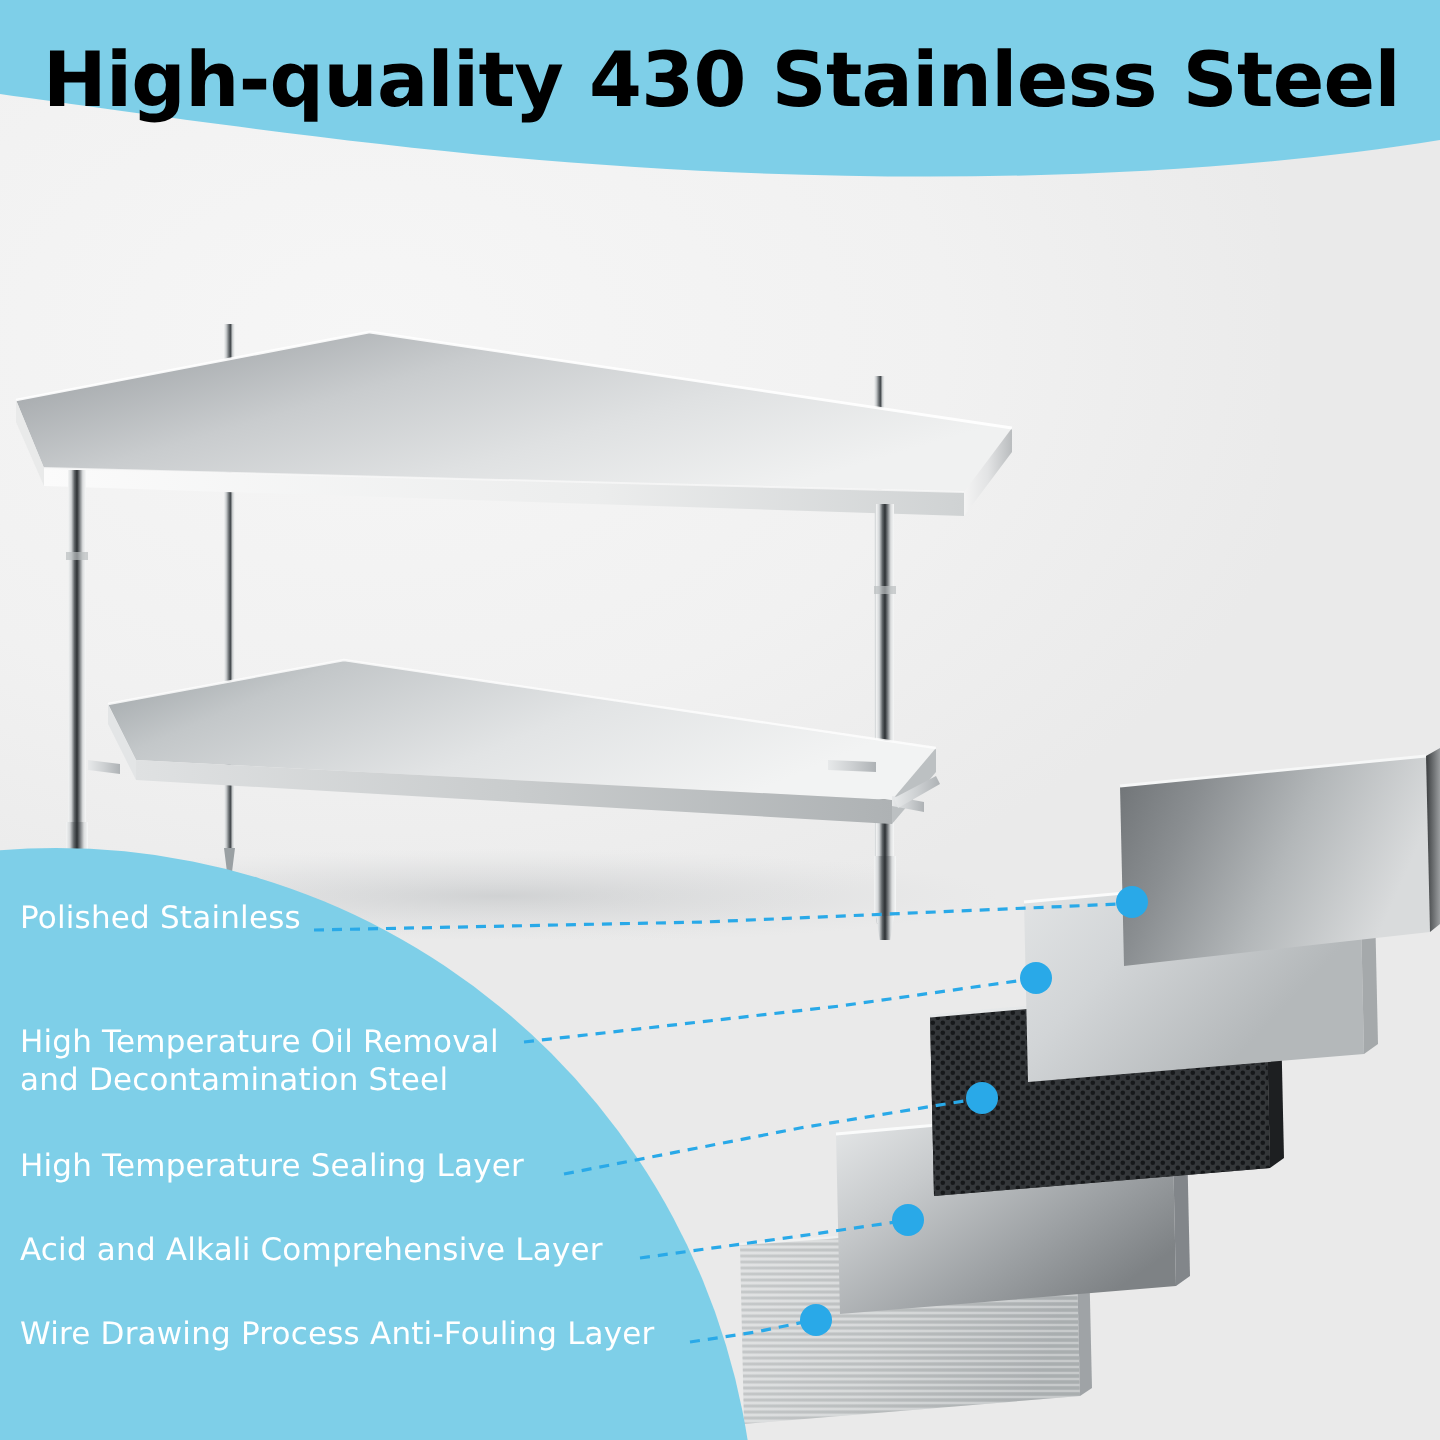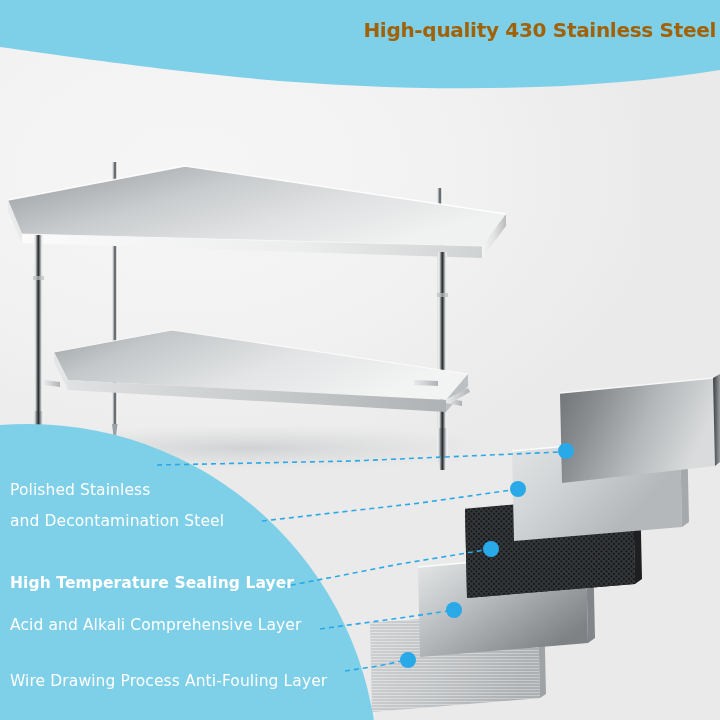--- a/index.html
+++ b/index.html
@@ -22,27 +22,27 @@
     position: absolute;
     left: 0; top: 0;
     width: 720px;
     height: 90px;
     z-index: 5;
   }
   .header-band svg { display: block; }
 
   .header-title {
     position: absolute;
-    right: 4px;
+    right: 20px;
     top: 18px;
     z-index: 7;
-    font-size: 20px;
+    font-size: 38px;
     font-weight: bold;
     letter-spacing: -0.3px;
-    color: #a16207;
+    color: #000000;
     white-space: nowrap;
     font-family: "DejaVu Sans", sans-serif;
   }
 
   
   .backdrop {
     position: absolute;
     left: 0; top: 0;
     width: 720px; height: 720px;
     background: #eaeaea;
@@ -114,25 +114,25 @@
   }
   .label-row {
     color: #ffffff;
     font-size: 15.5px;
     line-height: 19px;
     font-weight: normal;
     letter-spacing: 0.1px;
     font-family: "DejaVu Sans", sans-serif;
   }
   .label-row .ln { display: block; white-space: nowrap; }
-  .lr0 { position: absolute; left: 0;  top: 0; margin-top: 31px;   }
+  .lr0 { position: absolute; left: 0;  top: 0;   }
   .lr1 { position: absolute; left: 0;  top: 62px;}
-  .lr2 { position: absolute; left: 0;  top: 124px; font-weight: bold;}
+  .lr2 { position: absolute; left: 0;  top: 124px;}
   .lr3 { position: absolute; left: 0;  top: 166px; text-align: center;}
-  .lr4 { position: absolute; left: 0;  top: 222px;}
+  .lr4 { position: absolute; left: 0;  top: 208px;}
 </style>
 </head>
 <body>
 
 <div id="poster">
 
   <div class="backdrop"></div>
   <div class="backdrop-soft"></div>
 
   <div class="table-wrap">
@@ -342,20 +342,21 @@
     </g>
   </svg>
 
   <div class="labels">
 
     <div class="label-row lr0">
       <span class="ln">Polished Stainless</span>
     </div>
 
     <div class="label-row lr1">
+      <span class="ln">High Temperature Oil Removal</span>
       <span class="ln">and Decontamination Steel</span>
     </div>
 
     <div class="label-row lr2">
       <span class="ln">High Temperature Sealing Layer</span>
     </div>
 
     <div class="label-row lr3">
       <span class="ln">Acid and Alkali Comprehensive Layer</span>
     </div>

